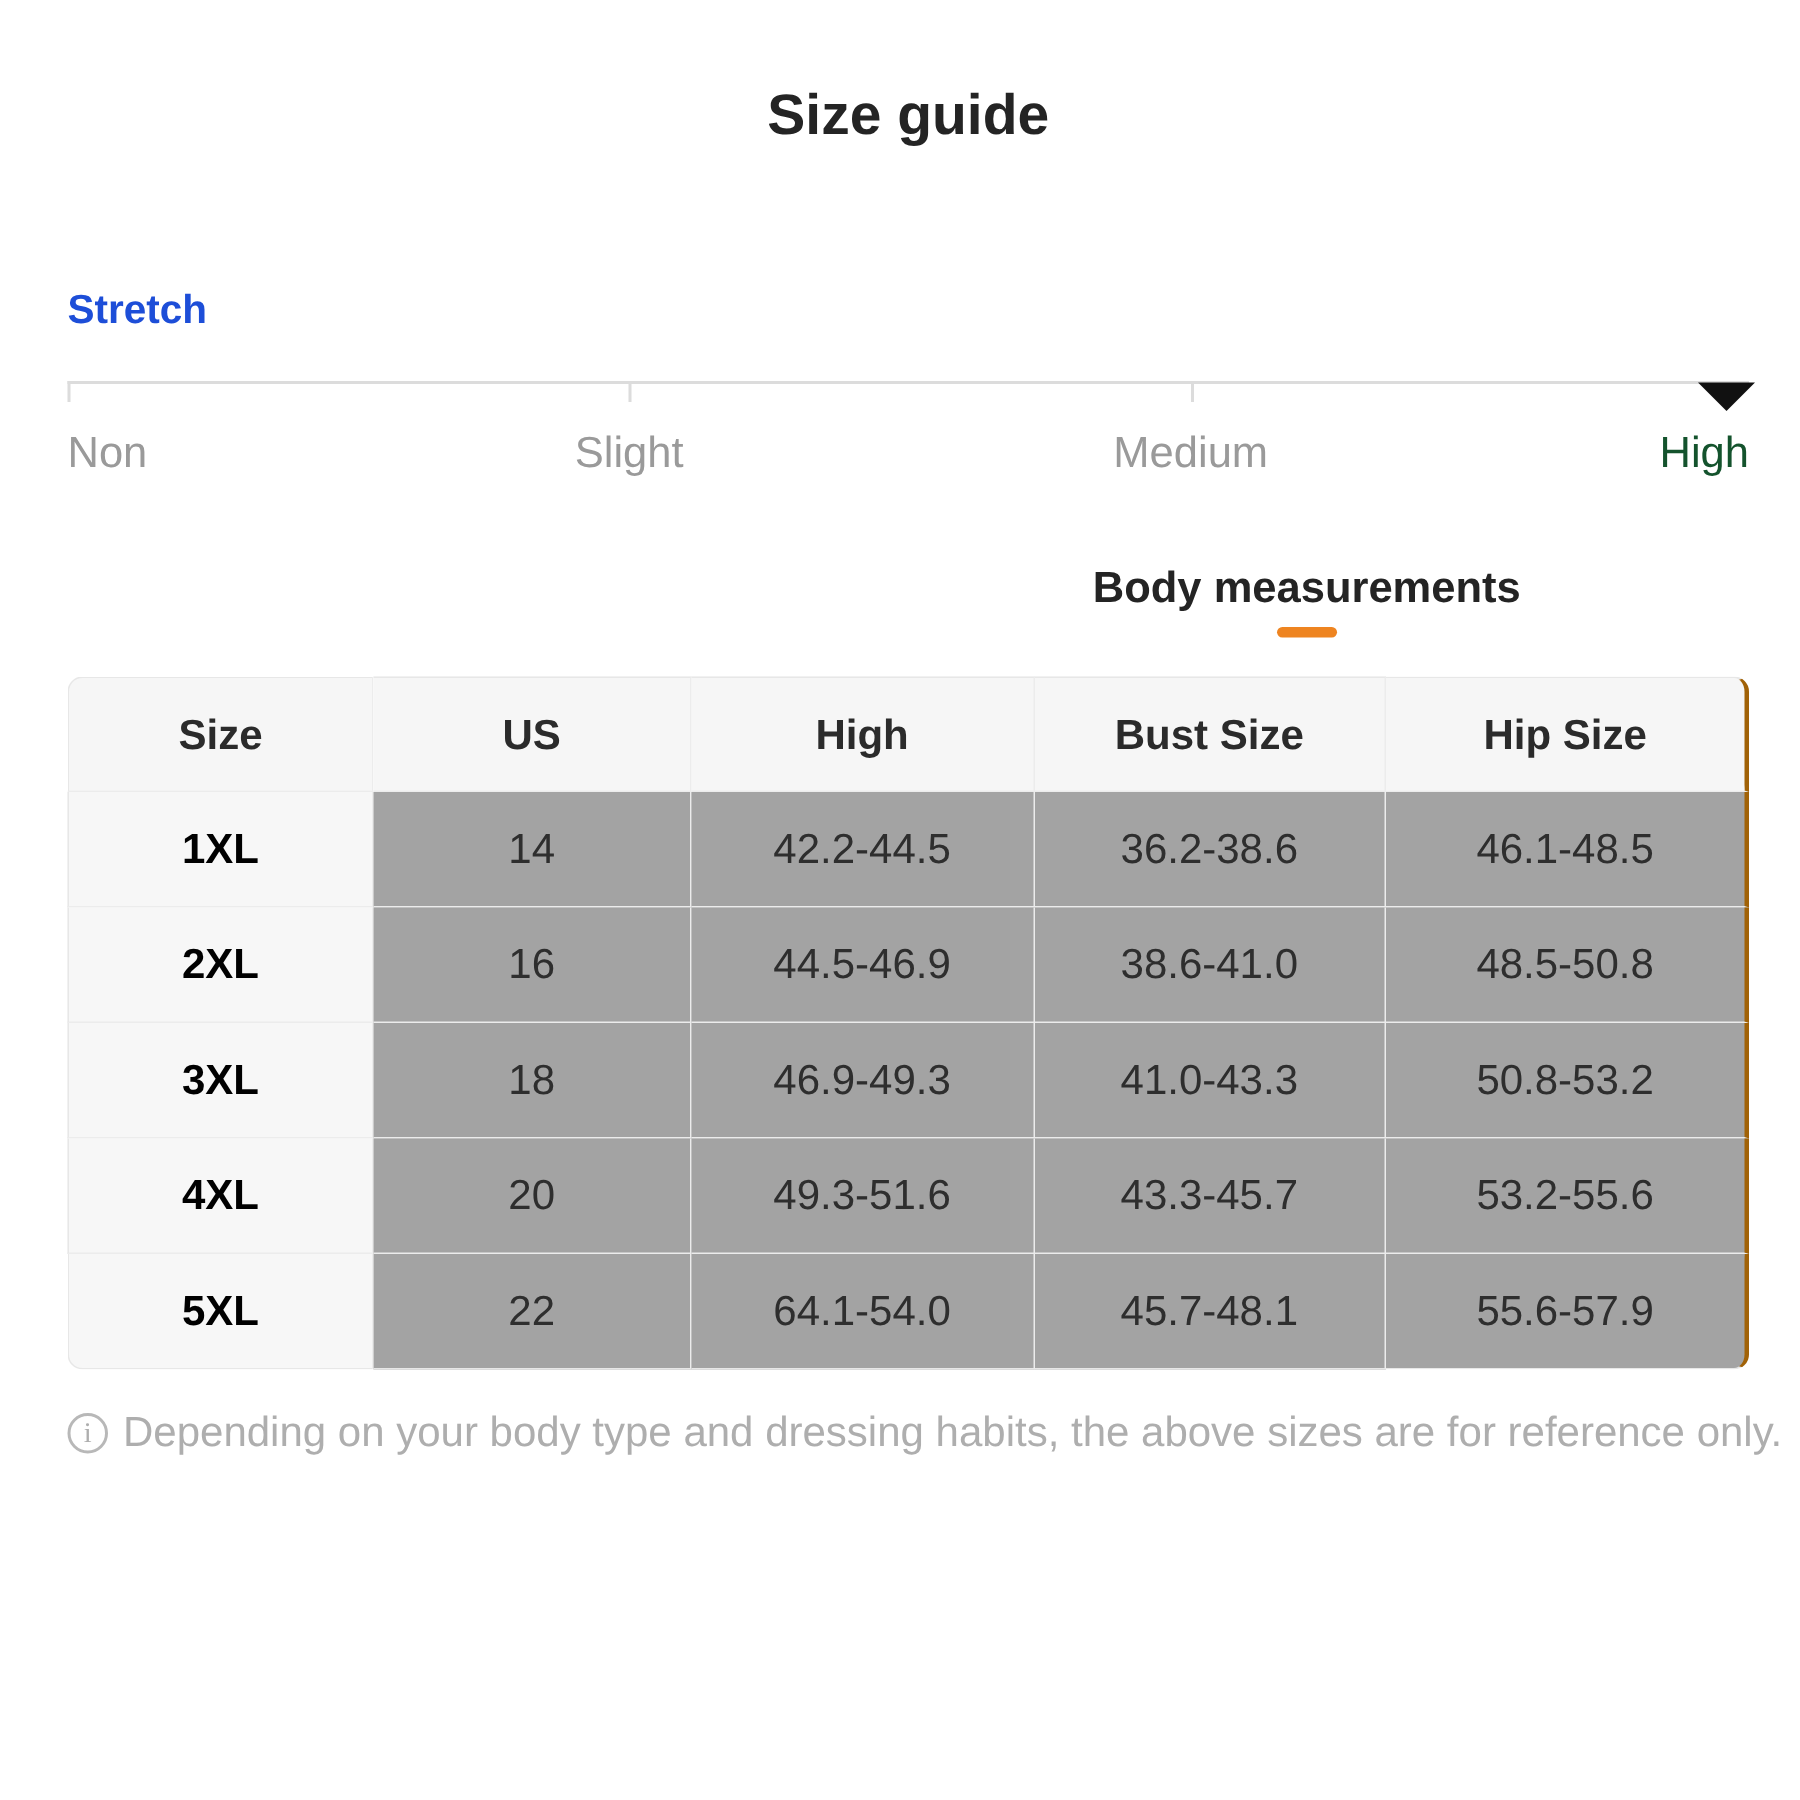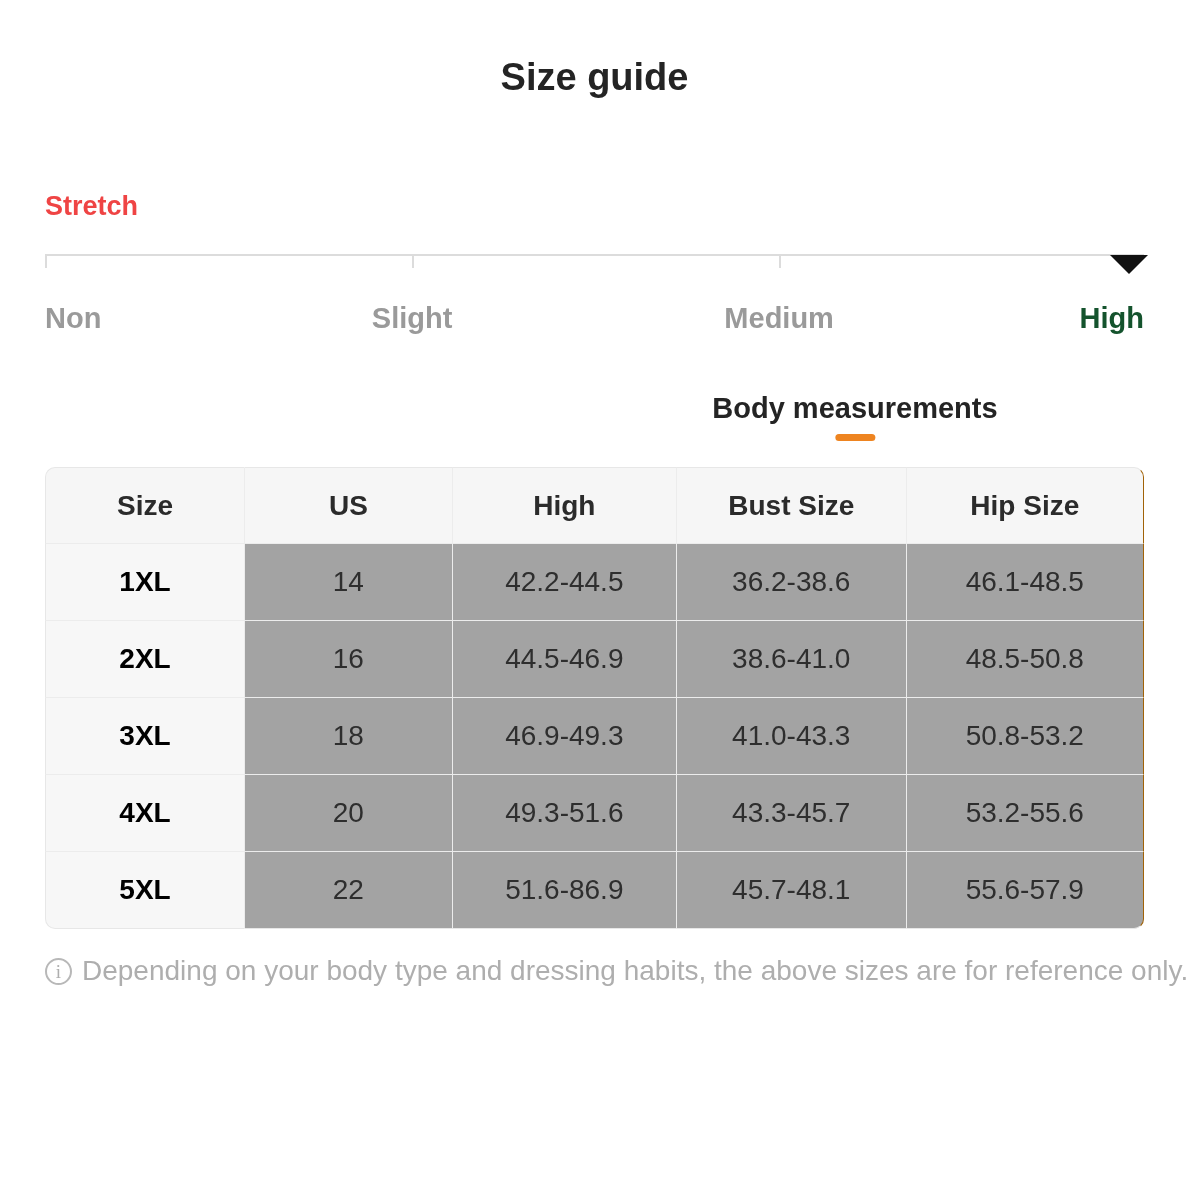--- a/index.html
+++ b/index.html
@@ -9,36 +9,36 @@
   *{margin:0;padding:0;box-sizing:border-box;}
   html,body{background:#ffffff;}
   body{
     width:1200px;height:1200px;
     font-family:"Liberation Sans","DejaVu Sans",sans-serif;
     color:#242424;
     overflow:hidden;
   }
   .page{
     width:1200px;height:1200px;
-    padding:0 56px 0 45px;
+    padding:0 34px 0 45px;
   }
   
   .title{
     text-align:center;
     font-size:38px;
     font-weight:700;
     color:#242424;
     padding-top:56px;
   }
   
   .stretch-label{
     margin-top:92px;
     font-size:27px;
     font-weight:700;
-    color:#ef4444;
+    color:#1d4ed8;
   }
   .slider{
     position:relative;
     margin-top:32px;
     height:2px;
     background:#dcdcdc;
   }
   .slider .tick{
     position:absolute;
     top:0;
@@ -53,25 +53,24 @@
     position:absolute;
     right:-4px;
     top:1px;
     width:0;height:0;
     border-left:19px solid transparent;
     border-right:19px solid transparent;
     border-top:19px solid var(--marker,#111);
   }
   .slider-labels{
     position:relative;
-    margin-top:46px;
+    margin-top:30px;
     height:36px;
     font-size:29px;
     color:#9a9a9a;
-    font-weight:bold;
   }
   .slider-labels .lv{position:absolute;top:0;white-space:nowrap;}
   .lv.lv0{left:0;}
   .lv.lv1{left:33.4%;transform:translateX(-50%);}
   .lv.lv2{left:66.8%;transform:translateX(-50%);}
   .lv.lv3{right:0;color:#14532d;}
   
   .tabs{
     position:relative;
     margin-top:54px;
@@ -121,21 +120,21 @@
     color:#2b2b2b;
     border-top:1px solid #e7e7e7;
     margin-left:16px;
   }
   .size-table td.size-col{
     background:#f7f7f7;
     font-weight:700;
     color:#000000;
   }
   .size-table th:first-child,.size-table td:first-child{border-left:1px solid #e7e7e7;}
-  .size-table th:last-child,.size-table td:last-child{border-right:1px solid #a16207;}
+  .size-table th:last-child,.size-table td:last-child{border-right:3px solid #a16207;}
   .size-table thead th:first-child{border-top-left-radius:10px;}
   .size-table thead th:last-child{border-top-right-radius:10px;}
   .size-table tbody tr:last-child td{border-bottom:1px solid #e7e7e7;}
   .size-table tbody tr:last-child td:first-child{border-bottom-left-radius:10px;}
   .size-table tbody tr:last-child td:last-child{border-bottom-right-radius:10px;}
   .size-table col.c0{width:18.2%;}
   .size-table col.c1{width:18.9%;}
   .size-table col.c2{width:20.4%;}
   .size-table col.c3{width:20.9%;}
   .size-table col.c4{width:21.6%;}
@@ -235,21 +234,21 @@
       <tr>
         <td class="size-col">4XL</td>
         <td>20</td>
         <td>49.3-51.6</td>
         <td>43.3-45.7</td>
         <td>53.2-55.6</td>
       </tr>
       <tr>
         <td class="size-col">5XL</td>
         <td>22</td>
-        <td>51.6-86.9</td>
+        <td>64.1-54.0</td>
         <td>45.7-48.1</td>
         <td>55.6-57.9</td>
       </tr>
     </tbody>
   </table>
 
   <div class="footer-note">
     <span class="info-icon">i</span>
     <span>Depending on your body type and dressing habits, the above sizes are for reference only.</span>
   </div>

